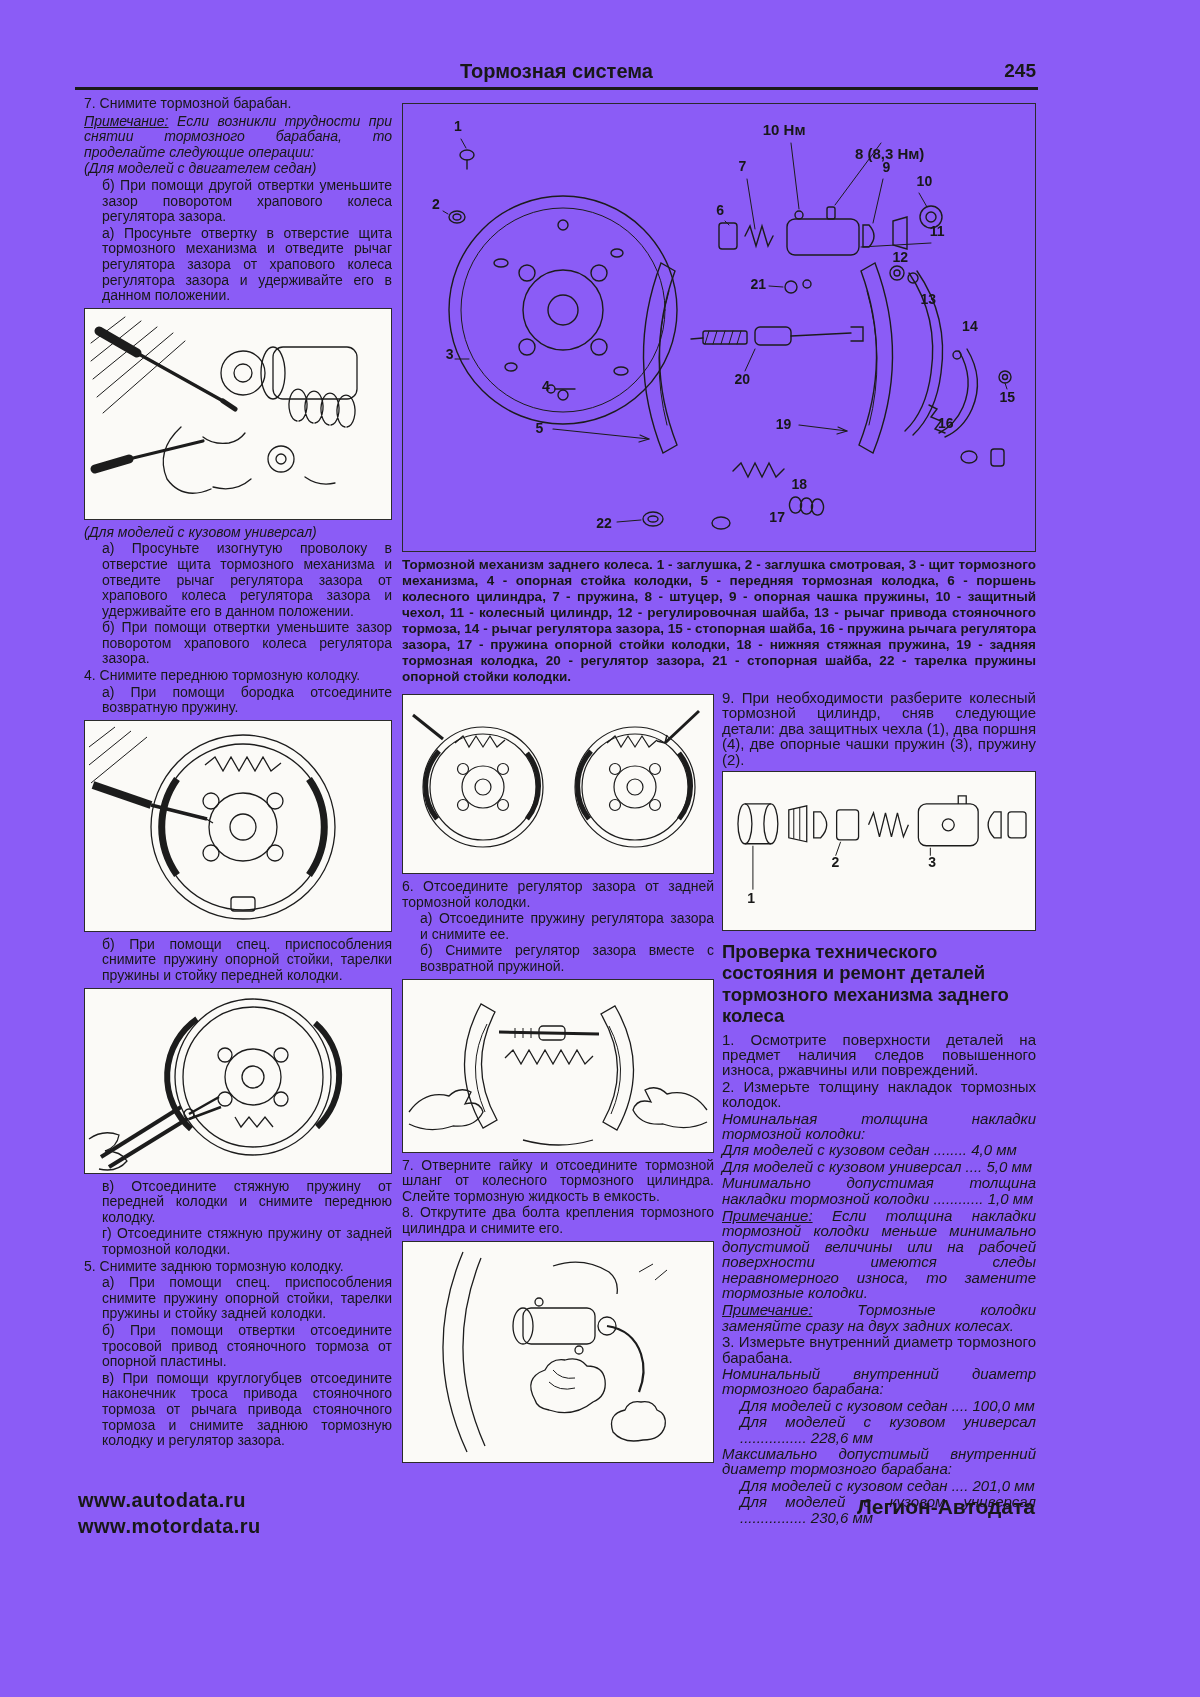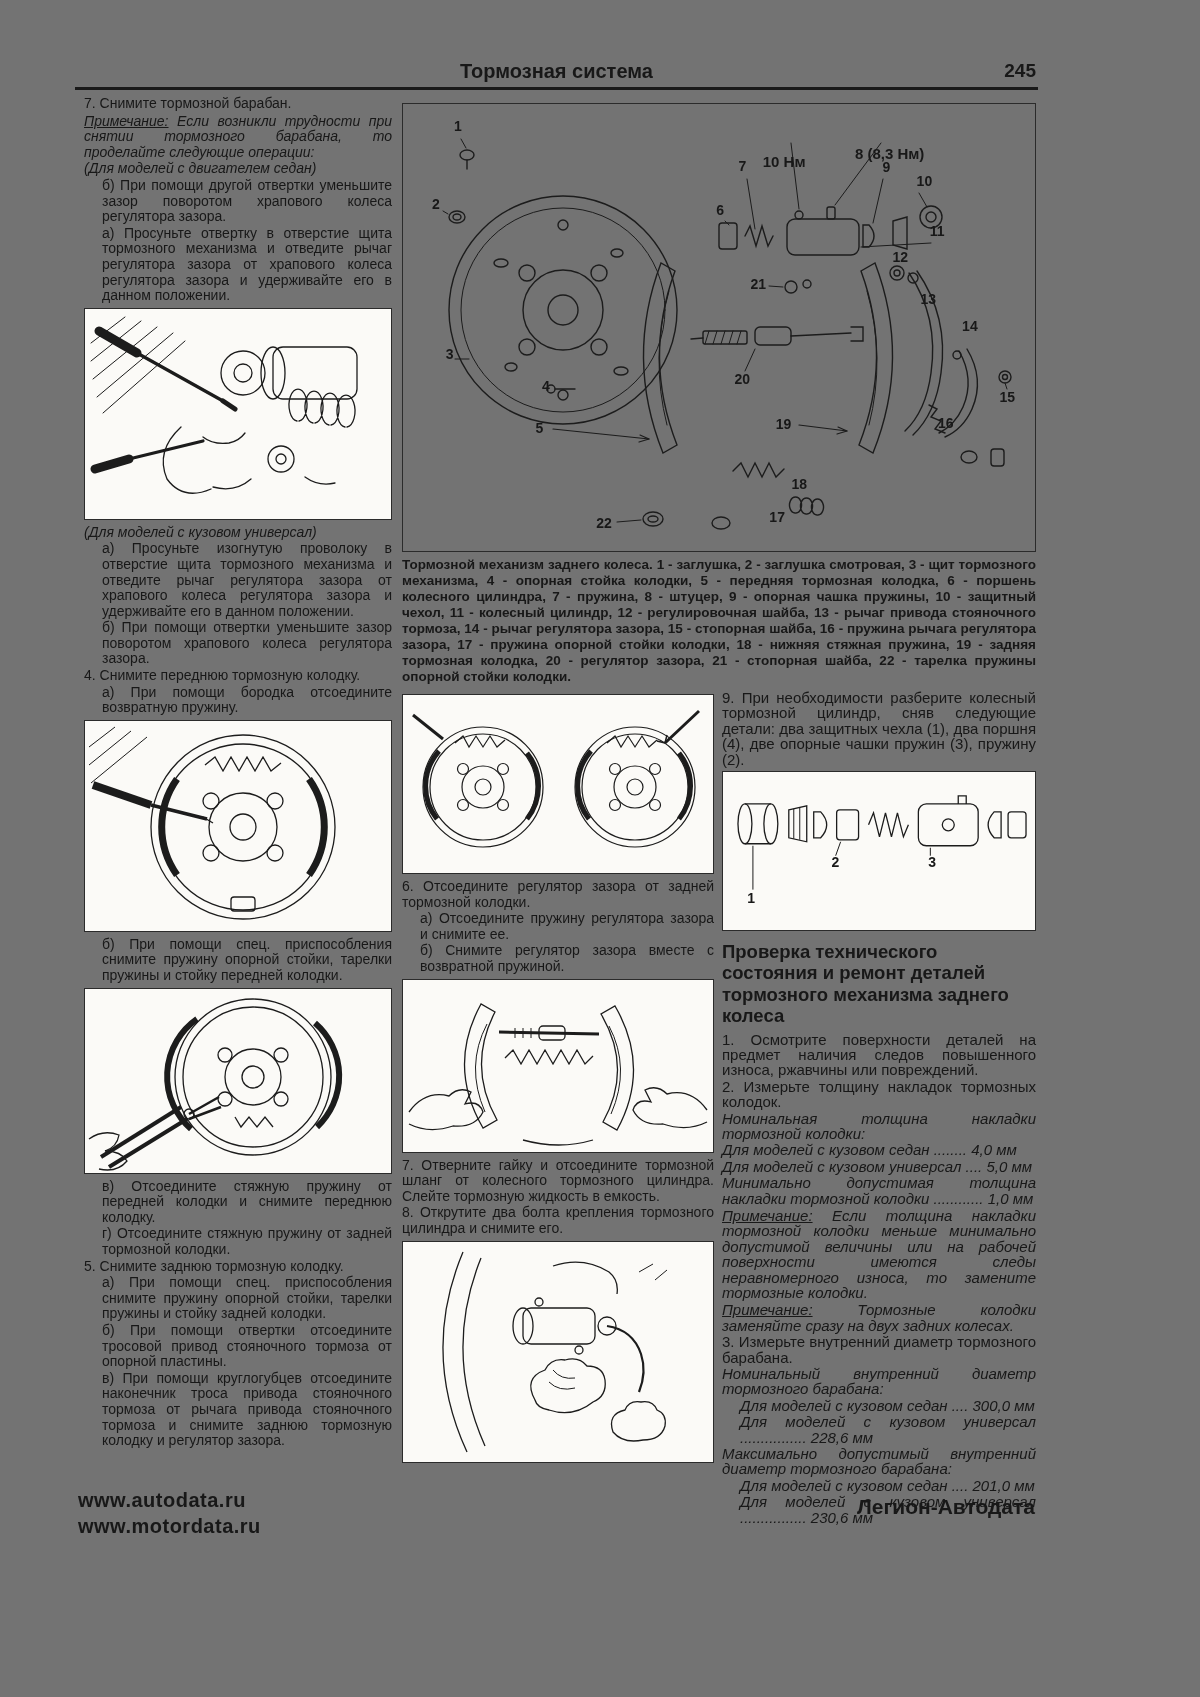--- a/index.html
+++ b/index.html
@@ -1,18 +1,18 @@
 <!DOCTYPE html>
 <html lang="ru"><head>
 <meta charset="utf-8">
 <style>
   * { margin:0; padding:0; box-sizing:border-box; }
   html,body { background:#e9e9e6; }
   body { font-family:"Liberation Sans", sans-serif; color:#181818; }
-  .page { position:relative; width:1200px; height:1697px; background:#737373; overflow:hidden; margin:0 auto; }
+  .page { position:relative; width:1200px; height:1697px; background:#8b5cf6; overflow:hidden; margin:0 auto; }
 
   
   .header { position:absolute; left:75px; top:58px; width:963px; height:32px; border-bottom:3px solid #1a1a1a; }
   .header-title { position:absolute; left:0; right:0; top:2px; text-align:center; font-weight:bold; font-size:20px; }
   .header-page-num { position:absolute; right:2px; top:2px; font-weight:bold; font-size:19px;margin-left:20px; }
 
   
   .col-left { position:absolute; left:84px; top:96px; width:308px; }
   .col-main { position:absolute; left:402px; top:103px; width:634px; }
   .two-col { display:flex; gap:8px; margin-top:5px; }
@@ -247,21 +247,21 @@
           <circle cx="554" cy="250" r="4"></circle>
 
           <circle cx="602" cy="272" r="6"></circle>
             <circle cx="602" cy="272" r="2.5"></circle>
           <path d="M604 284 L602 278" stroke-width="1"></path>
           <ellipse cx="566" cy="352" rx="8" ry="6"></ellipse>
           <rect x="588" y="344" width="13" height="17" rx="3"></rect>
         </g>
       </svg>
       <div class="callout-layer">
-          <div class="callout big" style="left: 60.3%; top: 5.6%; margin-top: 32px;">10 Нм</div>
+          <div class="callout big" style="left: 60.3%; top: 5.6%;">10 Нм</div>
           <div class="callout big" style="left: 77%; top: 5.6%; margin-top: 24px;">8 (8,3 Нм)</div>
           <div class="callout" style="left: 8.7%; top: 4.9%;">1</div>
           <div class="callout" style="left: 5.2%; top: 22.4%;">2</div>
           <div class="callout" style="left: 7.4%; top: 55.9%;">3</div>
           <div class="callout" style="left: 22.6%; top: 63.1%;">4</div>
           <div class="callout" style="left: 21.6%; top: 72.4%;">5</div>
           <div class="callout" style="left: 50.2%; top: 23.8%;">6</div>
           <div class="callout" style="left: 53.7%; top: 13.9%;">7</div>
           <div class="callout" style="left: 76.5%; top: 14.1%;">9</div>
           <div class="callout" style="left: 82.5%; top: 17.3%;">10</div>
@@ -405,21 +405,21 @@
             <p class="blk p">1. Осмотрите поверхности деталей на предмет наличия следов повышенного износа, ржавчины или повреждений.</p>
             <p class="blk p">2. Измерьте толщину накладок тормозных колодок.</p>
             <p class="blk i">Номинальная толщина накладки тормозной колодки:</p>
             <p class="blk i">Для моделей с кузовом седан ........ 4,0 мм</p>
             <p class="blk i">Для моделей с кузовом универсал .... 5,0 мм</p>
             <p class="blk i">Минимально допустимая толщина накладки тормозной колодки ............ 1,0 мм</p>
             <p class="blk note"><span class="lbl">Примечание:</span> Если толщина накладки тормозной колодки меньше минимально допустимой величины или на рабочей поверхности имеются следы неравномерного износа, то замените тормозные колодки.</p>
             <p class="blk note"><span class="lbl">Примечание:</span> Тормозные колодки заменяйте сразу на двух задних колесах.</p>
             <p class="blk p">3. Измерьте внутренний диаметр тормозного барабана.</p>
             <p class="blk i">Номинальный внутренний диаметр тормозного барабана:</p>
-            <p class="blk iind">Для моделей с кузовом седан .... 300,0 мм</p>
+            <p class="blk iind">Для моделей с кузовом седан .... 100,0 мм</p>
             <p class="blk iind">Для моделей с кузовом универсал ................ 228,6 мм</p>
             <p class="blk i">Максимально допустимый внутренний диаметр тормозного барабана:</p>
             <p class="blk iind">Для моделей с кузовом седан .... 201,0 мм</p>
             <p class="blk iind">Для моделей с кузовом универсал ................ 230,6 мм</p>
           </div>
       </div>
     </div>
   </div>
 
   <div class="footer-left">

